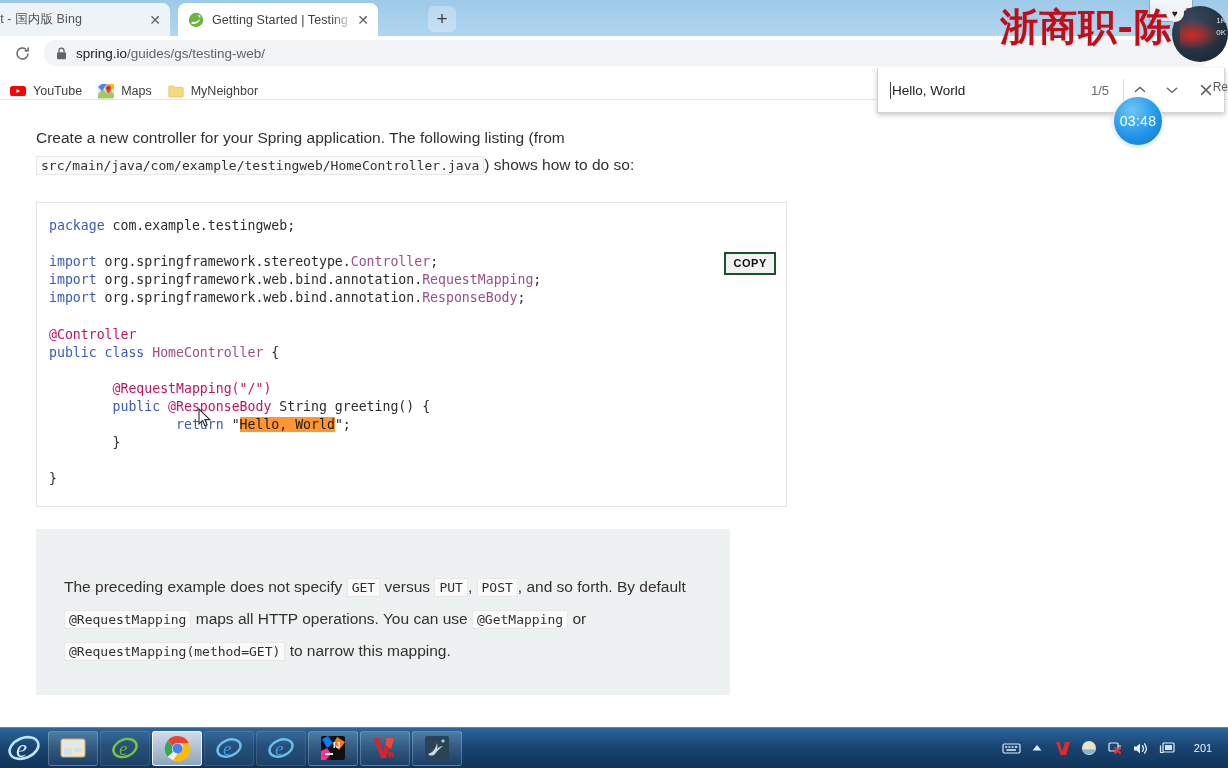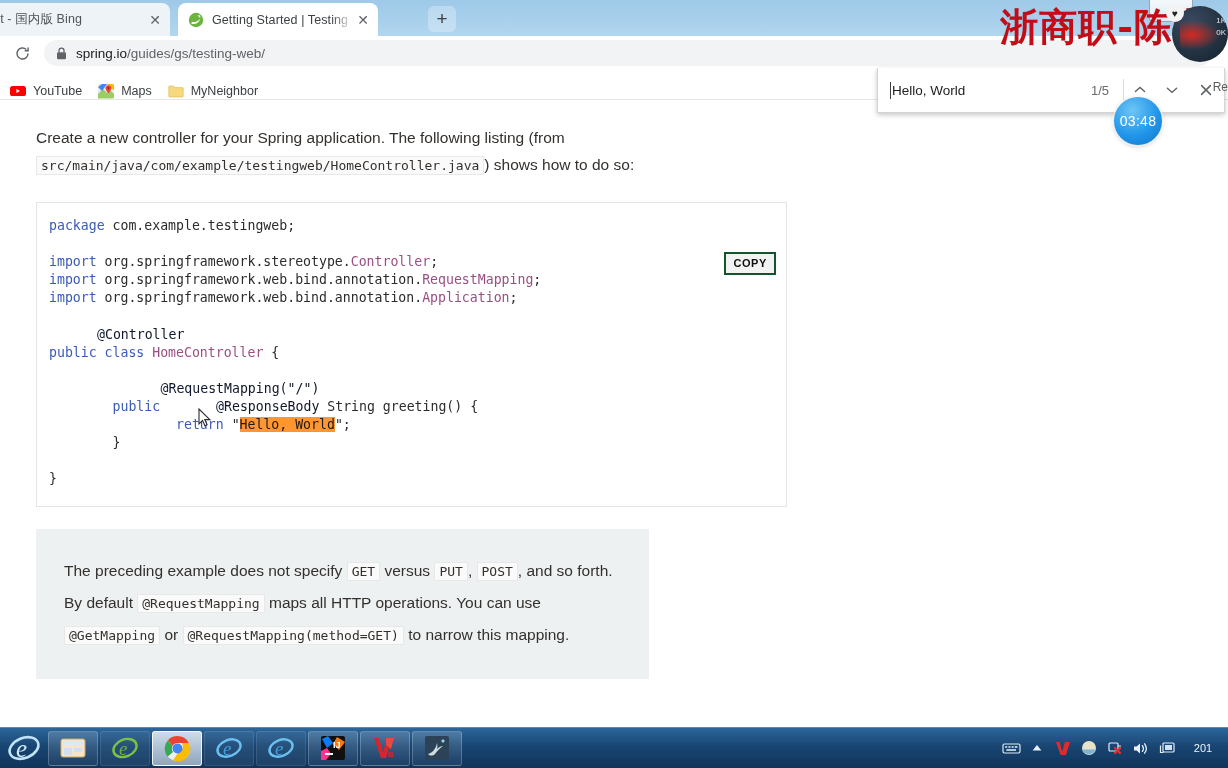--- a/index.html
+++ b/index.html
@@ -175,29 +175,29 @@
     font-family: "DejaVu Sans Mono", "Liberation Mono", monospace;
     font-size: 13.2px;
     line-height: 18.1px;
     color: #2b2b2b;
     white-space: pre;
     margin: 0;
     overflow: hidden;
   }
   .kw  { color: #3b5bb5; }   
   .typ { color: #9a4f82; }   
-  .ann { color: #0f172a; margin-left: 48px; }
+  .ann { color: #be185d; }
   .hl  { background: #ff9632; color: #1b1b1b; }
 
   
   .notebox {
     margin-top: 22px;
-    width: 613px;
+    width: 694px;
     background: #eef1f2;
-    padding: 26px 26px 28px 28px;
+    padding: 42px 26px 28px 28px;
     line-height: 31px;
     font-size: 15.5px;
     color: #34302d;
   }
 
   .h2-run {
     margin-top: 50px;
     font-size: 25px; font-weight: bold; color: #1b1b1b;
     letter-spacing: -.2px;
   }
@@ -435,21 +435,21 @@
           <span>Create a new controller for your Spring application. The following listing (from</span>
           <code class="inline">src/main/java/com/example/testingweb/HomeController.java</code><span>) shows how to do so:</span>
         </div>
 
         <div class="listing">
           <div class="copy-btn">COPY</div>
           <pre class="code"><span class="kw">package</span><span> com.example.testingweb;</span>
 
 <span class="kw">import</span><span> org.springframework.stereotype.</span><span class="typ">Controller</span><span>;</span>
 <span class="kw">import</span><span> org.springframework.web.bind.annotation.</span><span class="typ">RequestMapping</span><span>;</span>
-<span class="kw">import</span><span> org.springframework.web.bind.annotation.</span><span class="typ">Application</span><span>;</span>
+<span class="kw">import</span><span> org.springframework.web.bind.annotation.</span><span class="typ">ResponseBody</span><span>;</span>
 
 <span class="ann">@Controller</span>
 <span class="kw">public class </span><span class="typ">HomeController</span><span> {</span>
 
         <span class="ann">@RequestMapping("/")</span>
         <span class="kw">public </span><span class="ann">@ResponseBody</span><span> String greeting() {</span>
                 <span class="kw">return</span> <span>"</span><span class="hl">Hello, World</span><span>";</span>
         <span>}</span>
 
 <span>}</span></pre>

